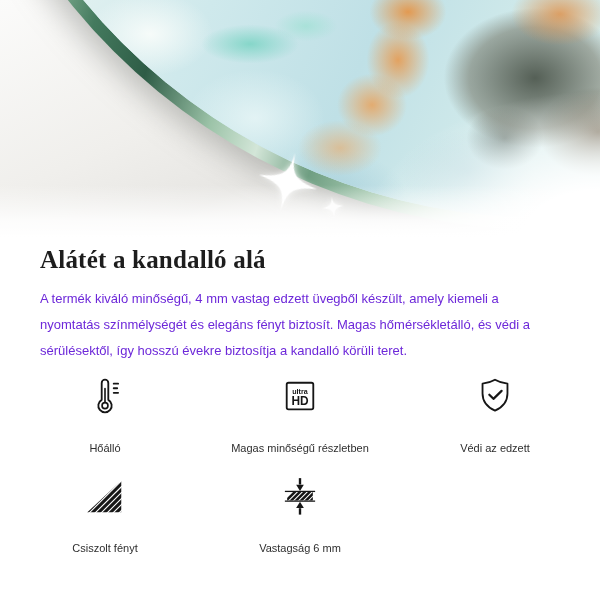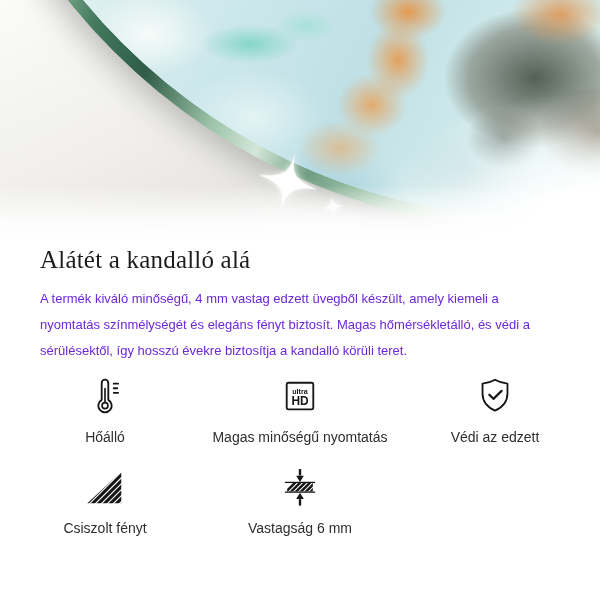--- a/index.html
+++ b/index.html
@@ -55,36 +55,36 @@
     position:absolute;left:0;bottom:0;width:100%;height:52px;
     background:linear-gradient(to bottom,rgba(255,255,255,0) 0%,rgba(255,255,255,.85) 68%,#ffffff 100%);
   }
   .sparkle{position:absolute;filter:drop-shadow(0 0 3px rgba(255,255,255,.95));}
   .sparkle-main{left:258px;top:152px;width:60px;height:60px;transform:rotate(14deg);}
   .sparkle-small{left:322px;top:196px;width:22px;height:22px;opacity:.9;transform:rotate(-8deg);}
 
   
   .content{padding:0 40px;}
   .page-title{
-    margin:6px 0 0;font-family:"Liberation Serif",serif;font-weight:400;
+    margin:6px 0 0;font-family:"Liberation Serif",serif;font-weight:700;
     font-size:25px;line-height:33px;color:#1d1d1d;letter-spacing:.2px;
   }
   .page-title span{display:block;}
   .description{
     margin:10px 0 0;font-size:13px;line-height:26px;color:#6d28d9;max-width:540px;
   }
 
   
   .features{
     display:grid;grid-template-columns:150px 1fr 150px;
     padding:0 30px;margin-top:10px;row-gap:20px;
   }
   .feature{display:flex;flex-direction:column;align-items:center;}
   .feature svg.icon{width:44px;height:44px;display:block;}
-  .feature .label{margin-top:11px;font-size:14px;color:#2e2e2e;white-space:nowrap;}
+  .feature .label{margin-top:24px;font-size:11px;color:#2e2e2e;white-space:nowrap;}
   .ic{stroke:#161616;fill:none;stroke-width:2;}
   .badge-text{fill:#161616;font-family:"Liberation Sans",sans-serif;}
 </style>
 </head>
 <body>
 
 <div class="hero">
   <div class="disc-shadow"></div>
   <div class="disc-rim"></div>
   <div class="disc-face"></div>
@@ -116,21 +116,21 @@
     </svg>
     <span class="label">Hőálló</span>
   </div>
 
   <div class="feature">
     <svg class="icon" viewBox="0 0 48 48">
       <rect x="9.5" y="9.5" width="29" height="29" rx="2" class="ic" stroke-width="2.2"></rect>
       <text class="badge-text" x="24" y="21.5" font-size="7.8" font-weight="700" text-anchor="middle">ultra</text>
       <text class="badge-text" x="24" y="34" font-size="13" font-weight="800" text-anchor="middle">HD</text>
     </svg>
-    <span class="label">Magas minőségű nyomtatás</span>
+    <span class="label">Magas minőségű részletben</span>
   </div>
 
   <div class="feature">
     <svg class="icon ic" viewBox="0 0 48 48" stroke-linecap="round" stroke-linejoin="round">
       <path d="M24,6.3 C27.2,8.2 32.4,9.9 37.6,10.5 V21.3 C37.6,30 32.1,36.3 24,40 C15.9,36.3 10.4,30 10.4,21.3 V10.5 C15.6,9.9 20.8,8.2 24,6.3 Z"></path>
       <path d="M17.8,22.6 l4.5,4.5 L31.2,18.4" stroke-width="2.4"></path>
     </svg>
     <span class="label">Védi az edzett</span>
   </div>
 

